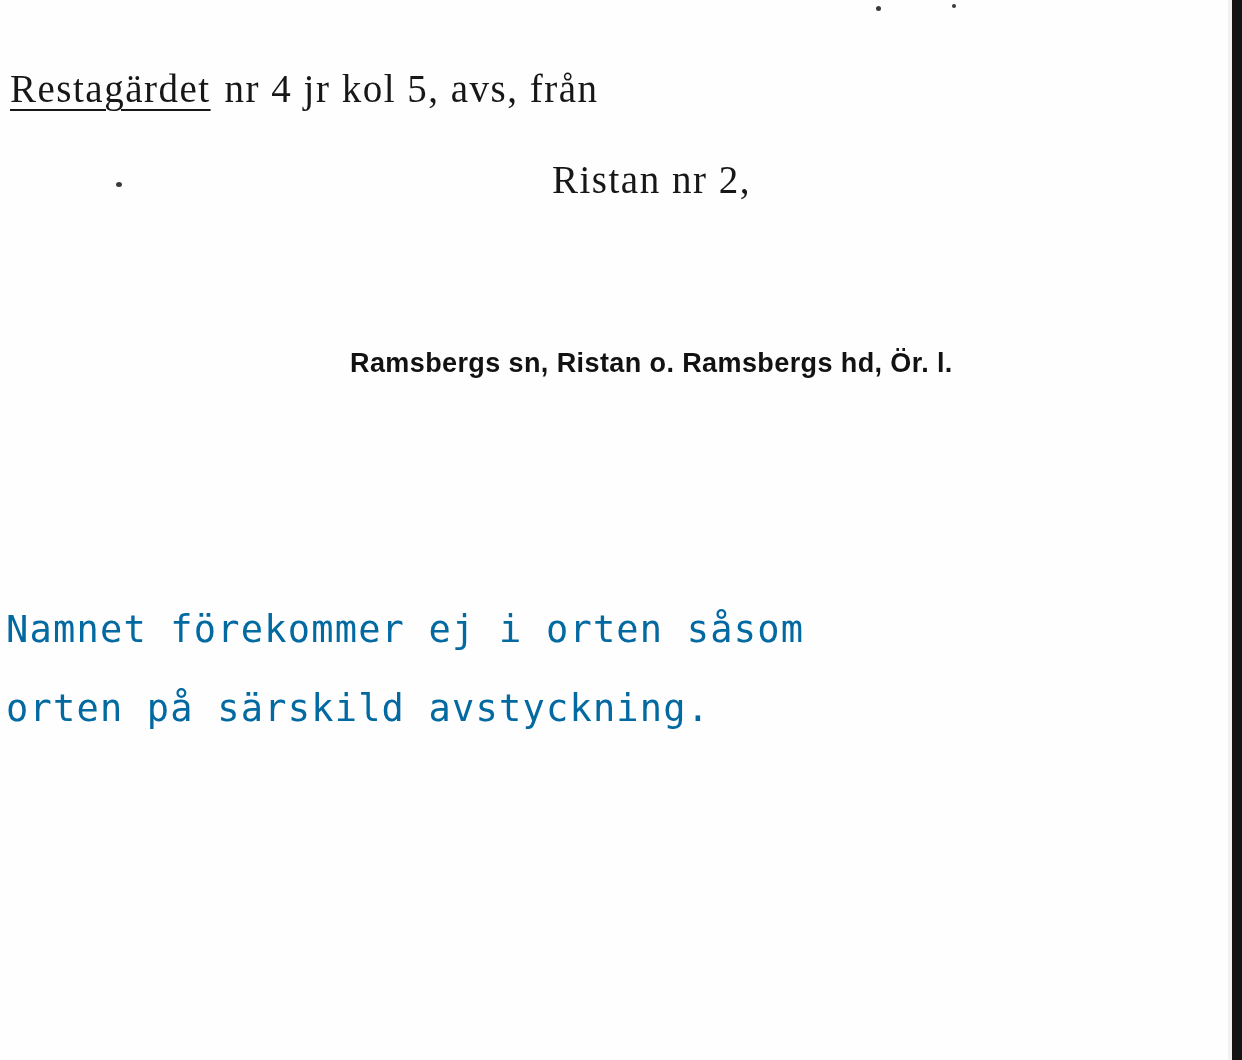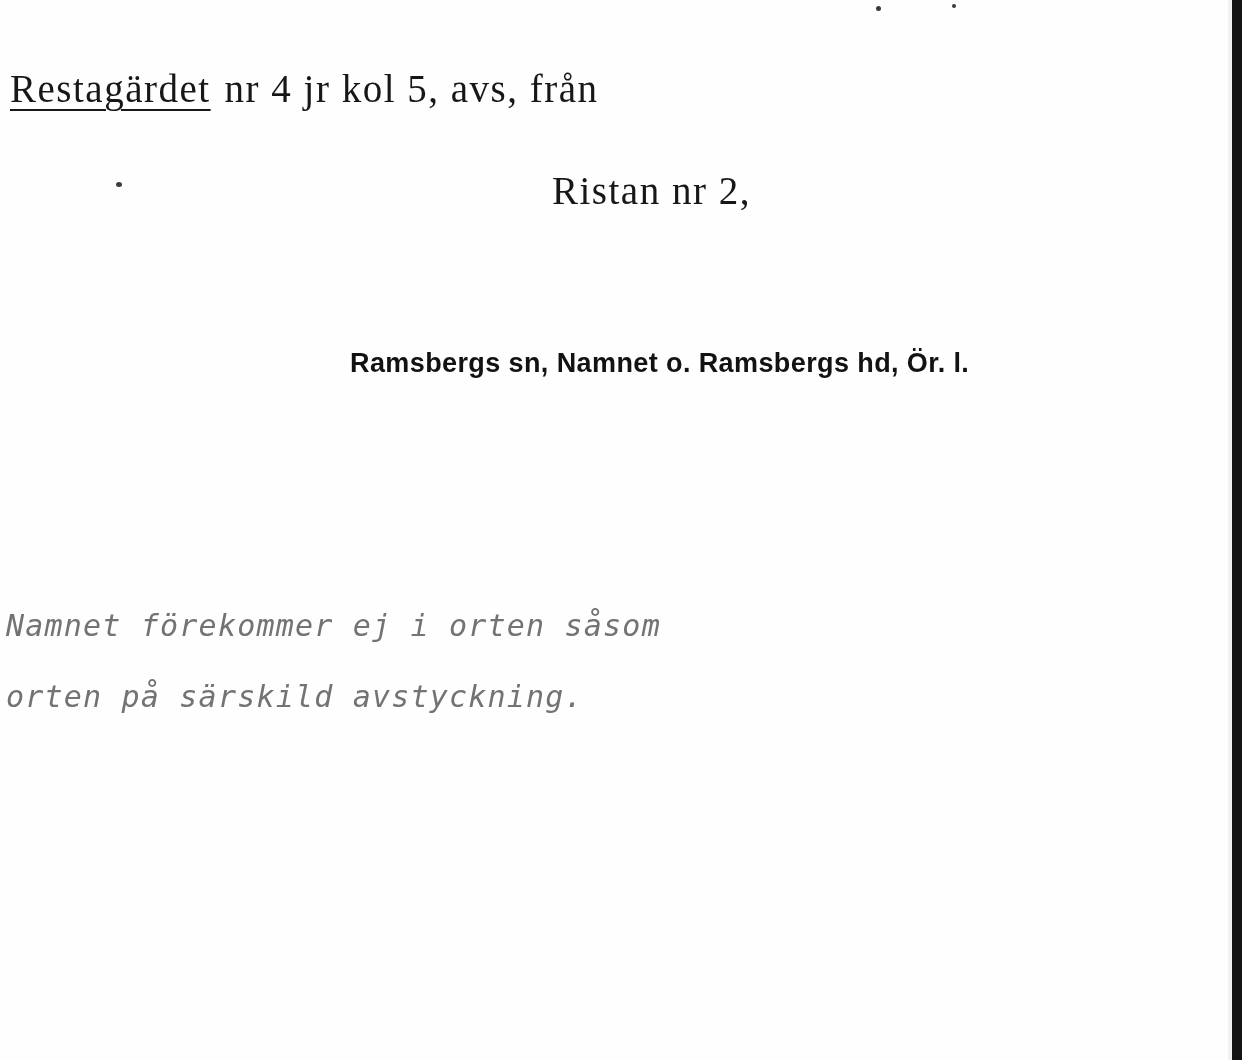--- a/index.html
+++ b/index.html
@@ -72,21 +72,21 @@
     text-underline-offset: 7px;
     text-decoration-thickness: 2px;
   }
   #headline-rest {
     margin-left: 14px;
   }
 
   #subline {
     position: absolute;
     left: 552px;
-    top: 168px;
+    top: 157px;
   }
 
   
   #parish-line {
     position: absolute;
     left: 350px;
     top: 348px;
     font-family: "Liberation Sans", sans-serif;
     font-weight: 700;
     font-size: 27px;
@@ -97,26 +97,25 @@
 
   
   #note {
     position: absolute;
     left: 6px;
     top: 608px;
     width: 1100px;
   }
   #note .note-line {
     font-family: "DejaVu Sans Mono", monospace;
-    font-size: 30px;
+    font-size: 37px;
     letter-spacing: 1.2px;
-    color: #737373;
+    color: #0369a1;
     white-space: pre;
     margin-bottom: 36px;
-    font-style: italic;
   }
 
   
   #footer {
     position: absolute;
     right: 70px;
     bottom: 18px;
     display: flex;
     align-items: flex-end;
     font-family: "Liberation Sans", sans-serif;
@@ -146,21 +145,21 @@
   <div class="speck" style="left:952px; top:4px; width:4px; height:4px;"></div>
   <div class="speck" style="left:116px; top:182px; width:6px; height:5px;"></div>
 
   <div id="headline-row">
     <span class="typed" id="headword">Restagärdet</span>
     <span class="typed" id="headline-rest">nr 4 jr kol 5, avs, från</span>
   </div>
 
   <div class="typed" id="subline">Ristan nr 2,</div>
 
-  <div id="parish-line">Ramsbergs sn, Namnet o. Ramsbergs hd, Ör. l.</div>
+  <div id="parish-line">Ramsbergs sn, Ristan o. Ramsbergs hd, Ör. l.</div>
 
   <div id="note">
     <div class="note-line">Namnet förekommer ej i orten såsom</div>
     <div class="note-line">orten på särskild avstyckning.</div>
   </div>
 
 
 </div>
 
 </body></html>

